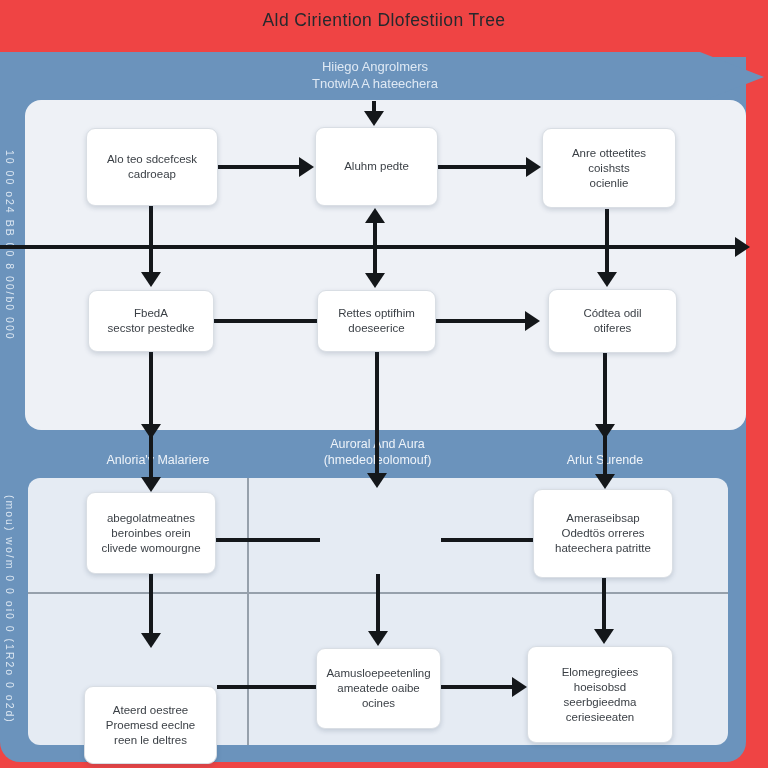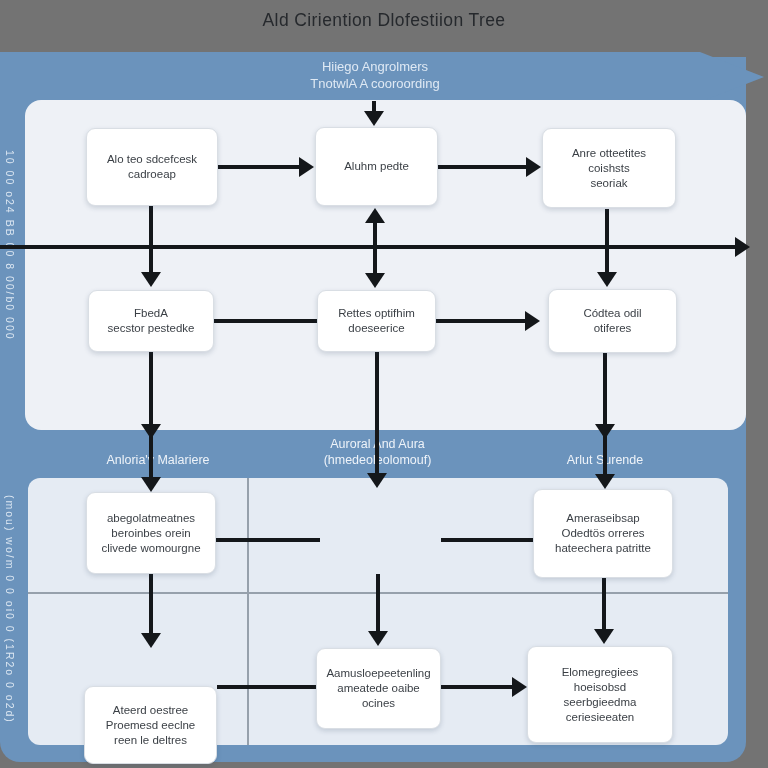--- a/index.html
+++ b/index.html
@@ -1,16 +1,16 @@
 <!DOCTYPE html>
 <html><head>
 <meta charset="utf-8">
 <style>
   html,body{margin:0;padding:0;background:#fff}
-  .stage{position:relative;width:768px;height:768px;background:#737373;overflow:hidden;
+  .stage{position:relative;width:768px;height:768px;background:#ef4444;overflow:hidden;
          font-family:"Liberation Sans",sans-serif}
   .title{position:absolute;top:10px;left:0;width:768px;text-align:center;
          font-size:17.5px;color:#26292d;letter-spacing:.4px}
   .frame{position:absolute;left:0;top:57px;width:746px;height:705px;background:#6b93bc;
          border-radius:0 0 20px 20px}
   .banner{position:absolute;left:0;top:52px;width:764px;height:50px;background:#6b93bc;
           clip-path:polygon(0 0,700px 0,764px 50%,700px 100%,0 100%)}
   .banner-text{position:absolute;left:0;top:58px;width:750px;text-align:center;
                color:#dfe9f4;font-size:13px;line-height:17px;white-space:pre-line}
   .panel-top{position:absolute;left:25px;top:100px;width:721px;height:330px;
@@ -38,21 +38,21 @@
 </head>
 <body>
 
 <div class="stage">
 
   <div class="title">Ald Ciriention Dlofestiion Tree</div>
 
   <div class="frame"></div>
   <div class="banner"></div>
   <div class="banner-text">Hiiego Angrolmers
-TnotwlA A cooroording</div>
+TnotwlA A hateechera</div>
 
   <div class="panel-top"></div>
   <div class="panel-bottom"></div>
 
   <div class="vtext" style="left:4px;top:150px;height:280px">10 00 o24 BB 00 8 00/b0 000</div>
   <div class="vtext" style="left:4px;top:495px;height:235px">(mou) wo/m 0 0 oi0 0 (1R2o 0 o2d)</div>
 
   <div class="band-label" style="left:63px;top:452px;width:190px">Anloria'v Malariere</div>
   <div class="band-label" style="left:280px;top:436px;width:195px">Auroral And Aura
 (hmedeoleolomouf)</div>
@@ -105,21 +105,21 @@
 
   <div class="hline" style="left:217px;top:685px;width:99px"></div>
   <div class="hline" style="left:441px;top:685px;width:72px"></div>
   <div class="head right" style="left:512px;top:677px"></div>
 
   <div class="box" style="left:86px;top:128px;width:132px;height:78px">Alo teo sdcefcesk
 cadroeap</div>
   <div class="box" style="left:315px;top:127px;width:123px;height:79px">Aluhm pedte</div>
   <div class="box" style="left:542px;top:128px;width:134px;height:80px">Anre otteetites
 coishsts
-seoriak</div>
+ocienlie</div>
   <div class="box" style="left:317px;top:290px;width:119px;height:62px">Rettes optifhim
 doeseerice</div>
   <div class="box" style="left:88px;top:290px;width:126px;height:62px">FbedA
 secstor pestedke</div>
   <div class="box" style="left:548px;top:289px;width:129px;height:64px">Códtea odil
 otiferes</div>
 
   <div class="box" style="left:86px;top:492px;width:130px;height:82px">abegolatmeatnes
 beroinbes orein
 clivede womourgne</div>

